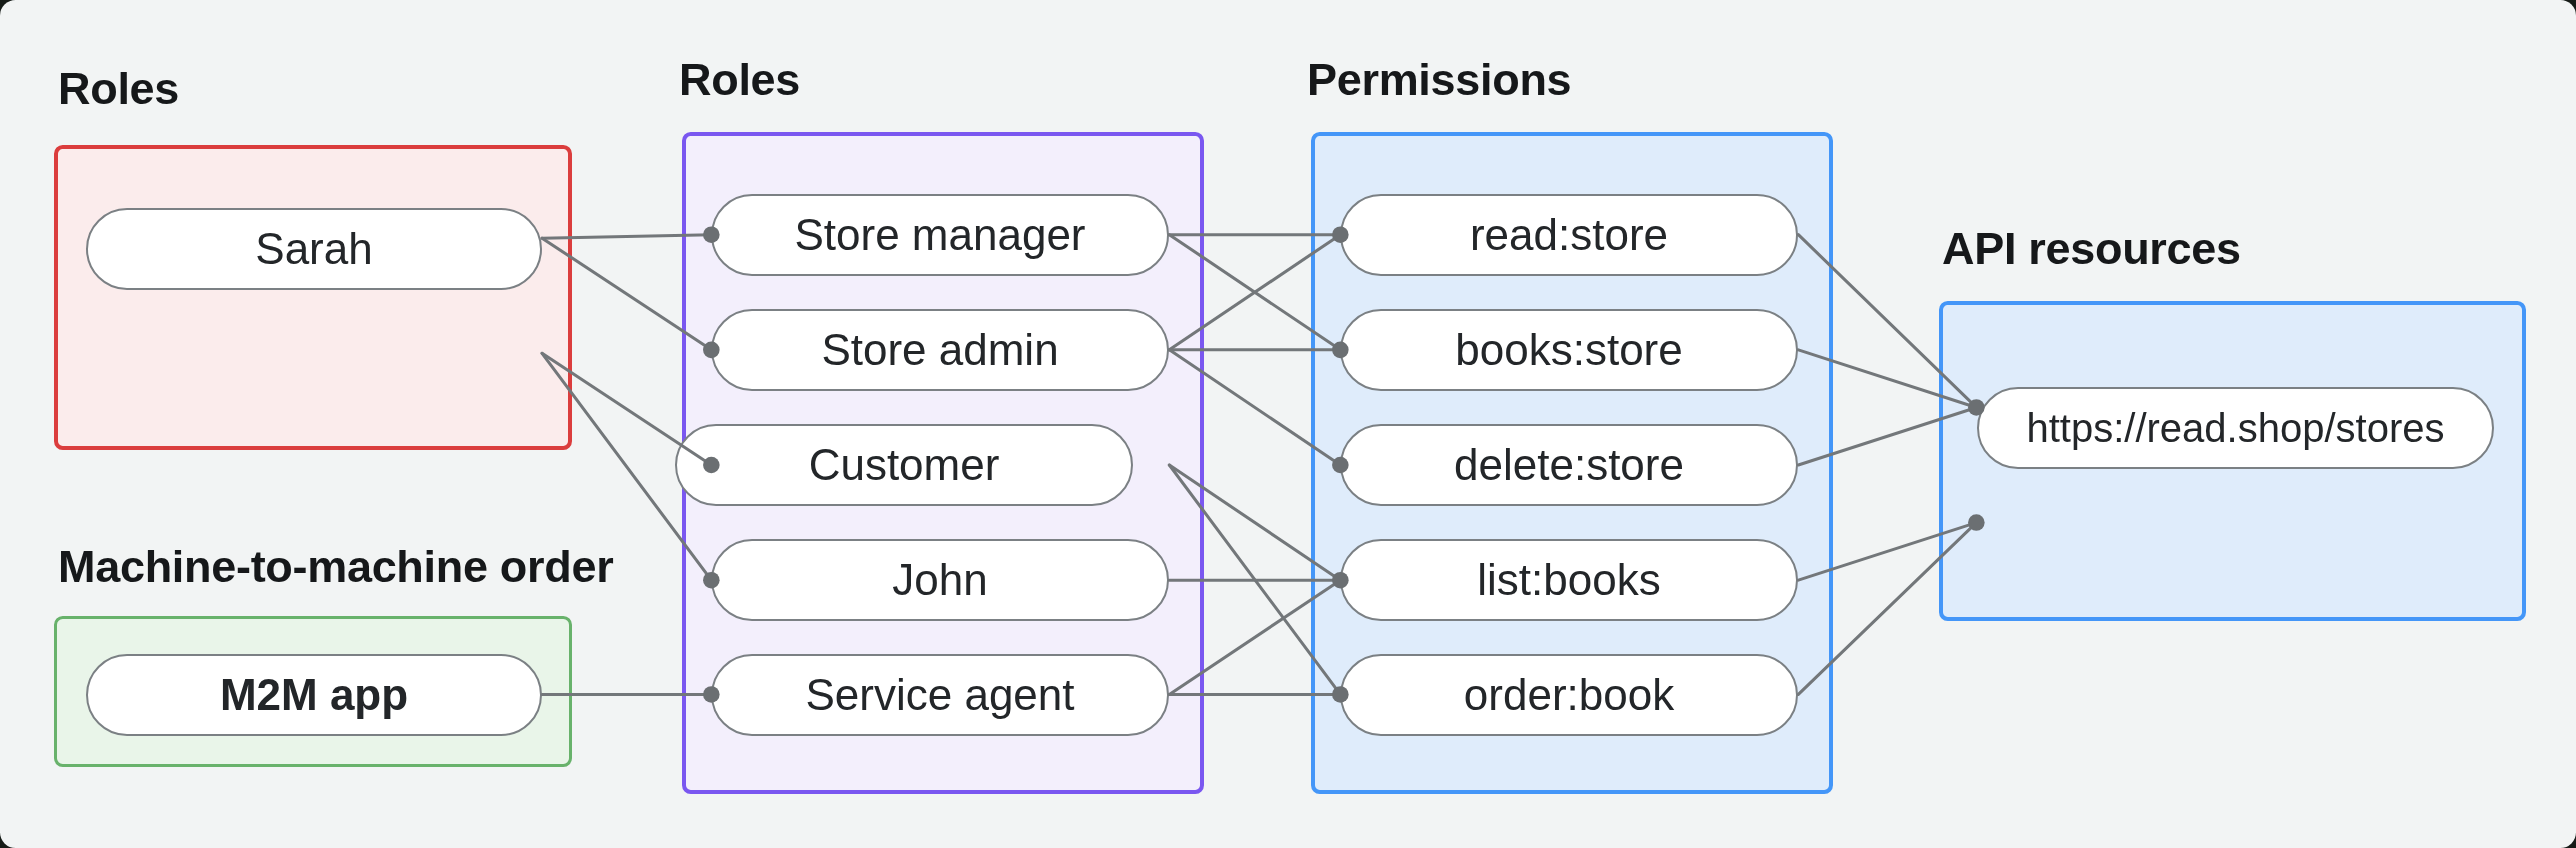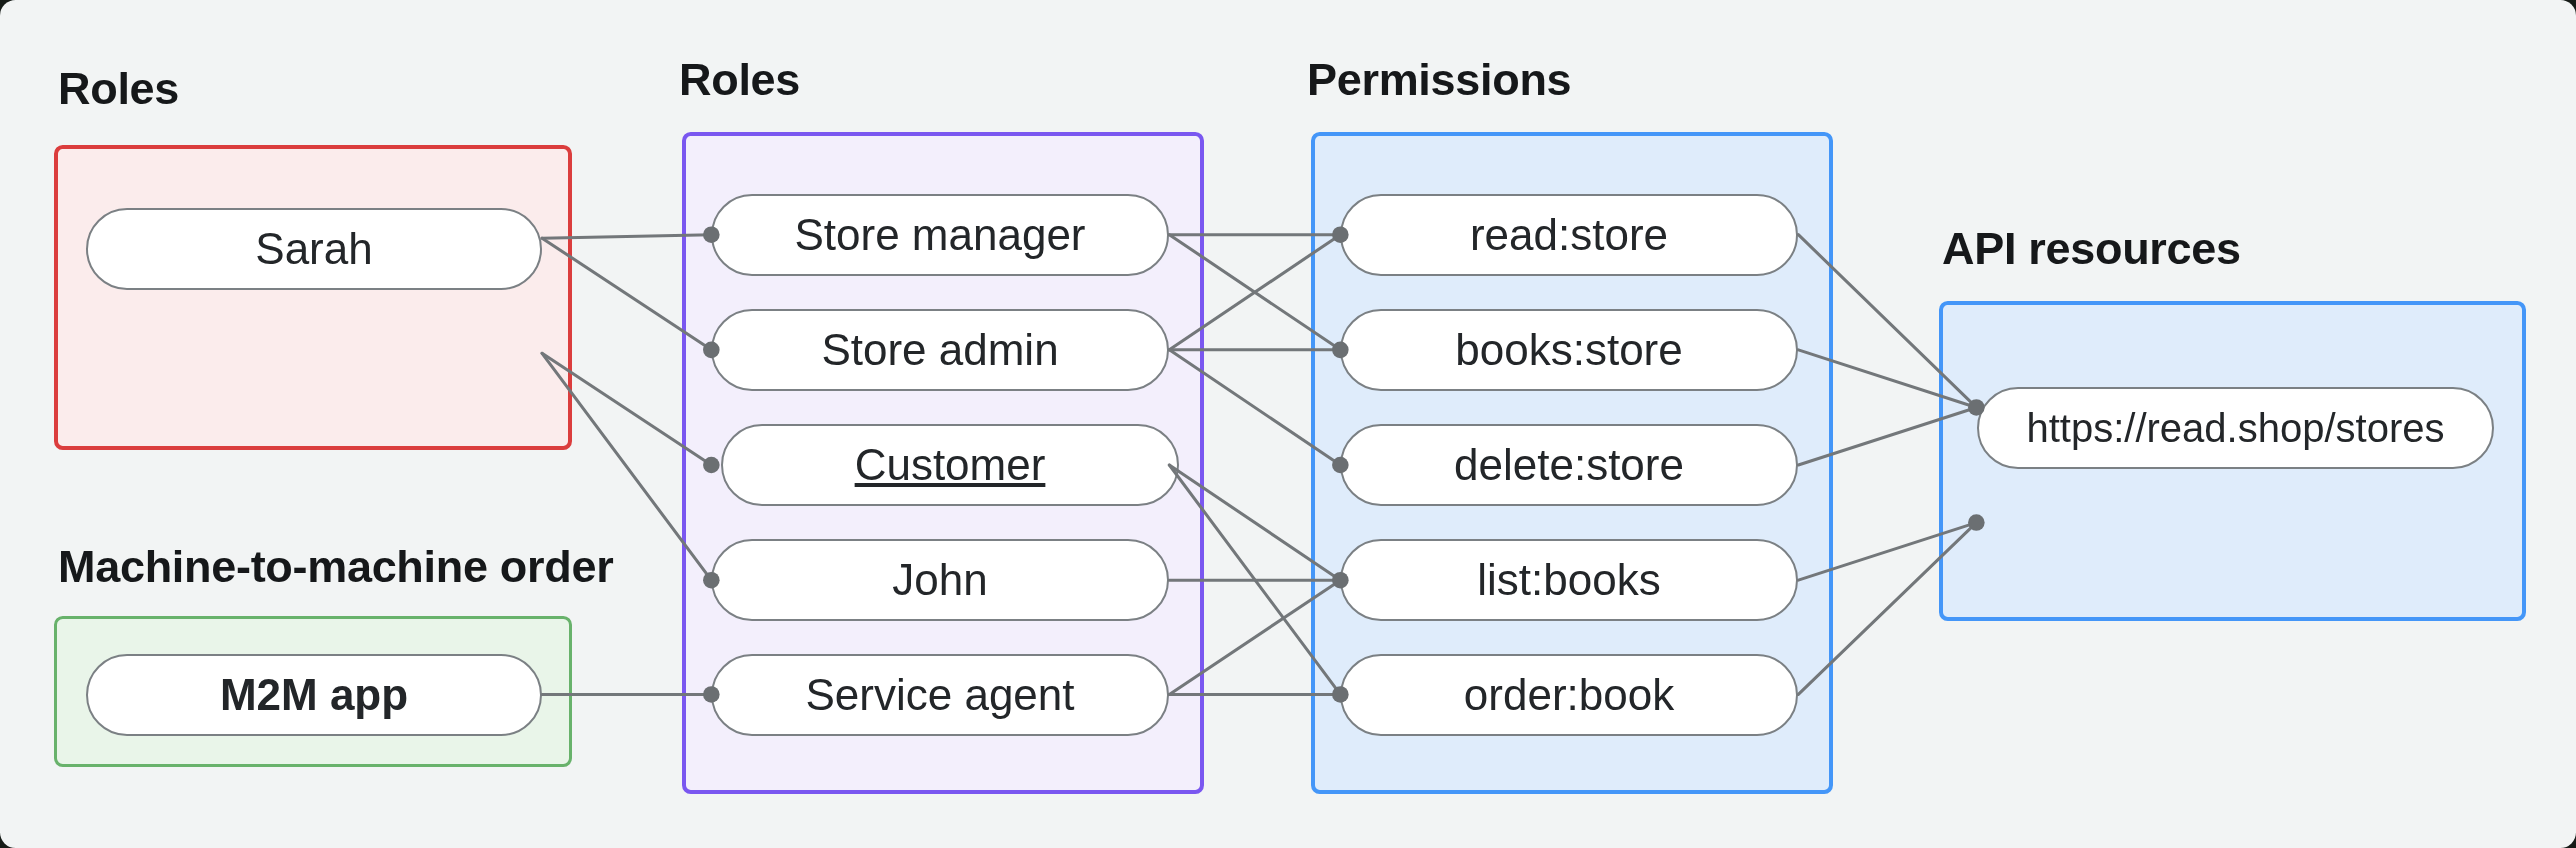--- a/index.html
+++ b/index.html
@@ -137,21 +137,21 @@
       <circle cx="1536" cy="533" r="9.5"></circle>
       <circle cx="1536" cy="665" r="9.5"></circle>
       <circle cx="1536" cy="796" r="9.5"></circle>
       <circle cx="2265" cy="467" r="9.5"></circle>
       <circle cx="2265" cy="599" r="9.5"></circle>
     </svg>
 <div class="pill" style="left: 86px; top: 208px; width: 456px;">Sarah</div>
     <div class="pill" style="left: 86px; top: 654px; width: 456px; font-weight: bold;">M2M app</div>
     <div class="pill" style="left: 711px; top: 309px; width: 458px;">Store admin</div>
     <div class="pill" style="left: 711px; top: 194px; width: 458px;">Store manager</div>
-    <div class="pill" style="left: 721px; top: 424px; width: 458px; text-decoration: underline;">Customer</div>
+    <div class="pill" style="left: 675px; top: 424px; width: 458px;">Customer</div>
     <div class="pill" style="left: 711px; top: 539px; width: 458px;">John</div>
     <div class="pill" style="left: 711px; top: 654px; width: 458px;">Service agent</div>
     <div class="pill" style="left: 1340px; top: 194px; width: 458px;">read:store</div>
     <div class="pill" style="left: 1340px; top: 309px; width: 458px;">books:store</div>
     <div class="pill" style="left: 1340px; top: 424px; width: 458px;">delete:store</div>
     <div class="pill" style="left: 1340px; top: 539px; width: 458px;">list:books</div>
     <div class="pill" style="left: 1340px; top: 654px; width: 458px;">order:book</div>
     <div class="pill pill-api" style="left: 1977px; top: 367px; width: 517px; margin-top: 20px;">https://read.shop/stores</div>
   </div>
 

